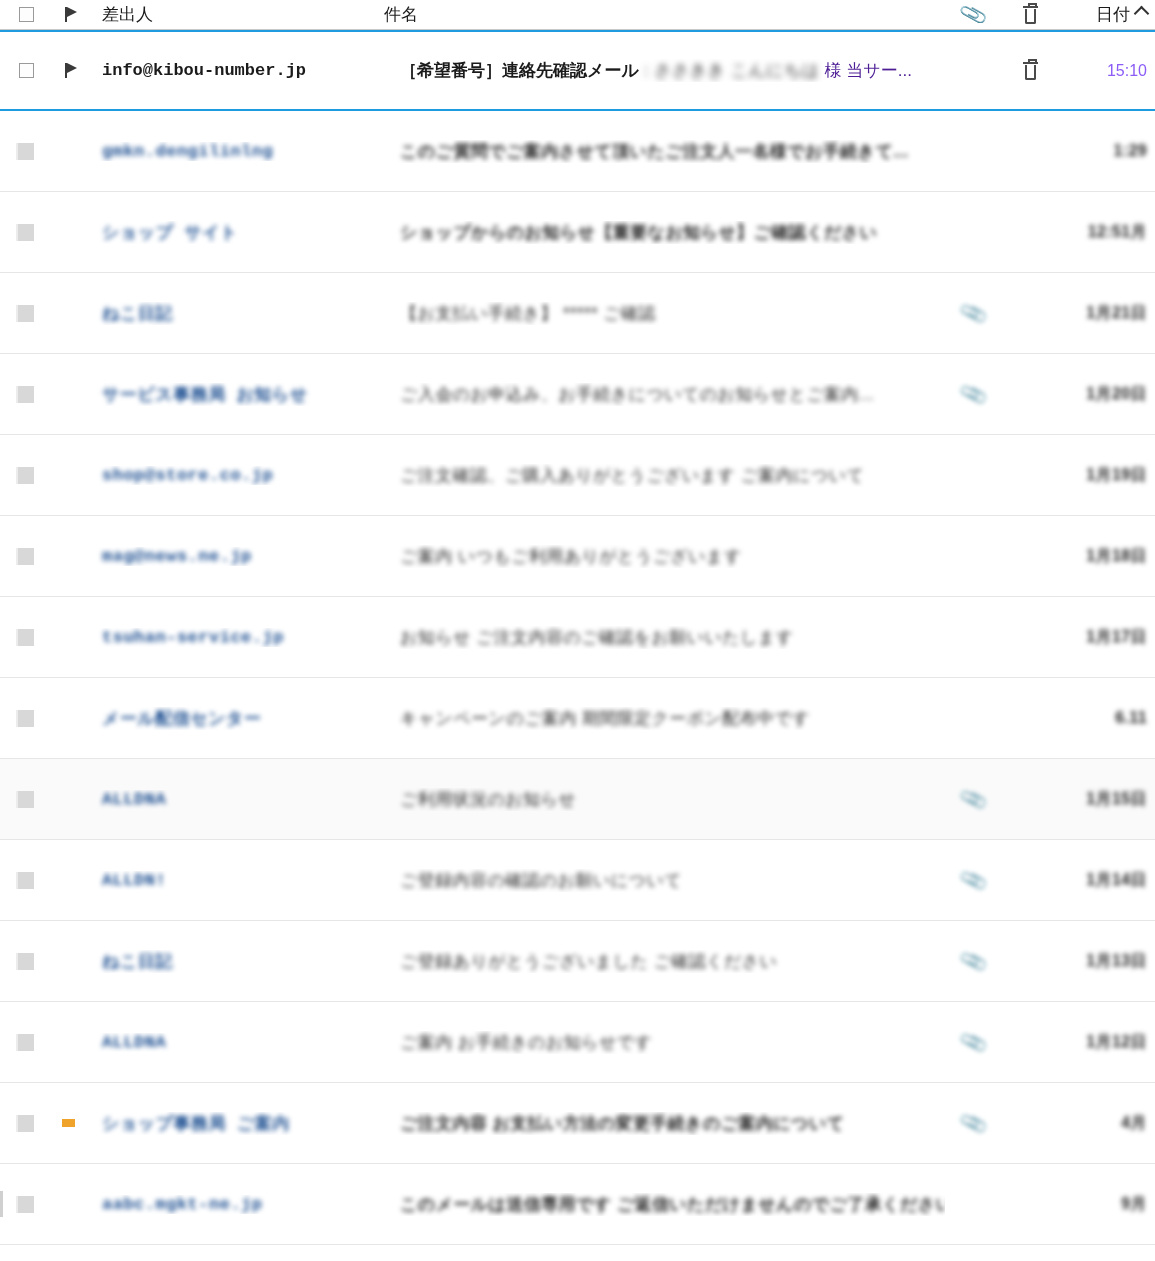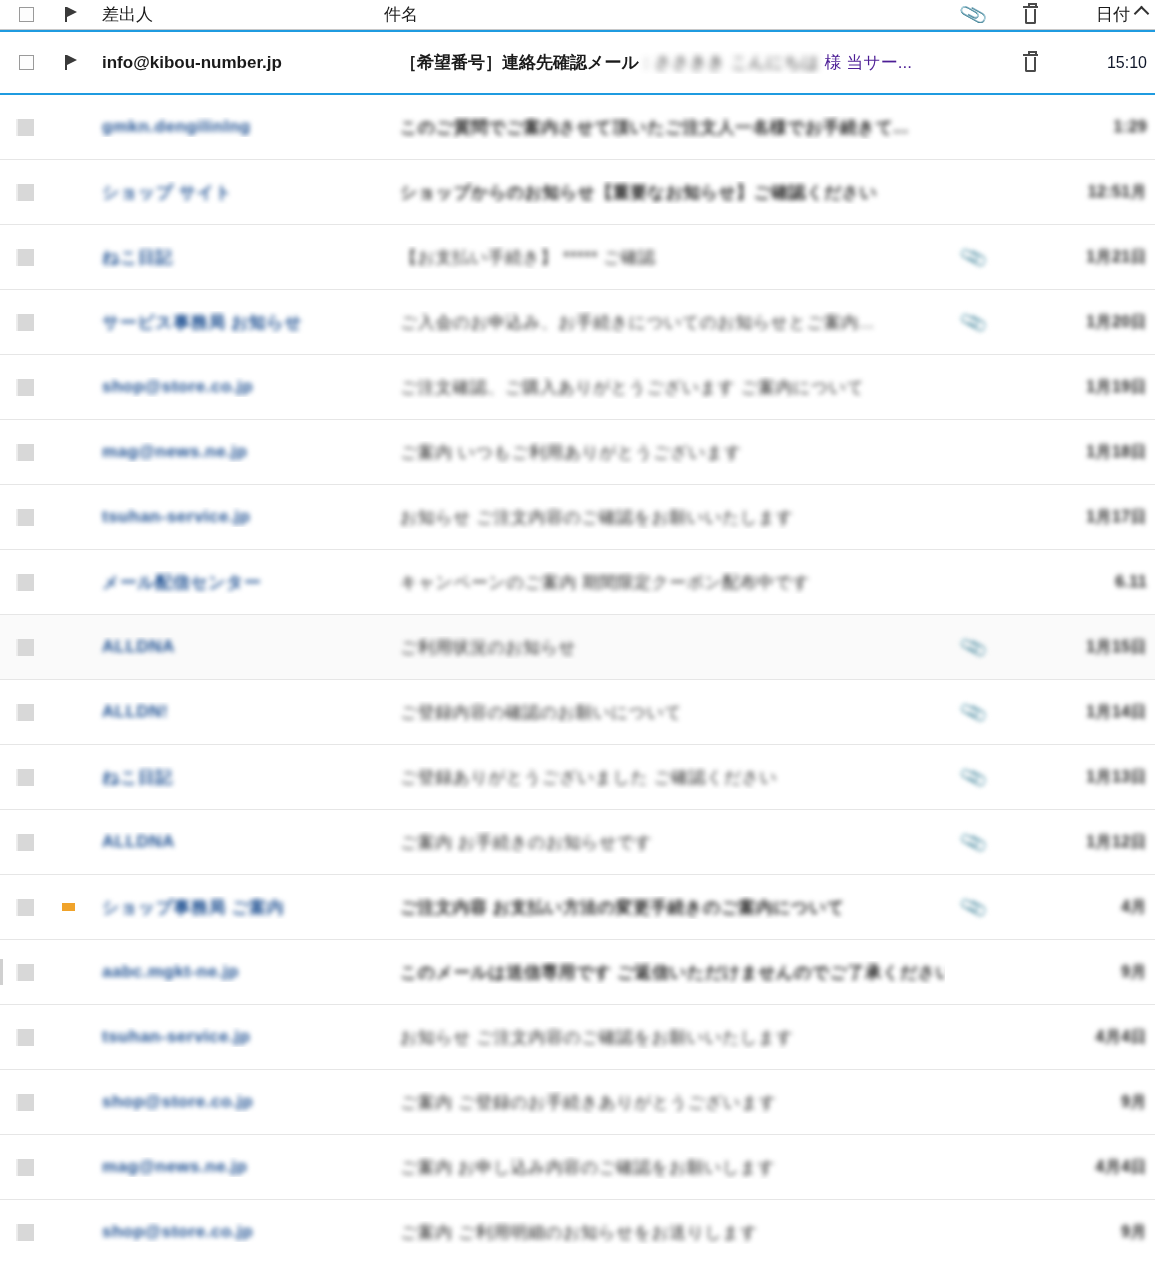--- a/index.html
+++ b/index.html
@@ -22,21 +22,21 @@
     align-items: center;
     height: 30px;
     background: #ffffff;
     border-bottom: 1px solid #c8c8c8;
     font-size: 17px;
     color: #222;
     box-sizing: border-box;
   }
   .col-check   { width: 52px; flex: 0 0 52px; display: flex; align-items: center; justify-content: center; }
   .col-flag    { width: 38px; flex: 0 0 38px; display: flex; align-items: center; justify-content: center; }
-  .col-from    { width: 290px; flex: 0 0 290px; padding-left: 12px; box-sizing: border-box; overflow: hidden; white-space: nowrap; }
+  .col-from    { width: 290px; flex: 0 0 290px; padding-left: 12px; box-sizing: border-box; overflow: hidden; white-space: nowrap; font-family: Liberation Mono, monospace; }
   .col-subject { flex: 1 1 auto; padding-left: 4px; box-sizing: border-box; overflow: hidden; white-space: nowrap; }
   .col-attach  { width: 56px; flex: 0 0 56px; display: flex; align-items: center; justify-content: center; }
   .col-trash   { width: 58px; flex: 0 0 58px; display: flex; align-items: center; justify-content: center; }
   .col-date    { width: 96px; flex: 0 0 96px; text-align: right; padding-right: 8px; box-sizing: border-box; white-space: nowrap; }
 
   .hdr-label { font-size: 17px; color: #1a1a1a; }
   .hdr-date  { display: flex; align-items: center; justify-content: flex-end; gap: 6px; }
 
   
   .cb {
@@ -82,41 +82,41 @@
     border-top: 2px solid #333;
     transform: rotate(45deg);
     display: inline-block;
     margin-bottom: 2px;
   }
 
   
   .row {
     display: flex;
     align-items: center;
-    height: 65px;
+    height: 81px;
     border-bottom: 1px solid #e6e6e6;
     box-sizing: border-box;
     background: #ffffff;
     font-size: 17px;
     color: #1b1b1b;
     position: relative;
   }
   .row.alt { background: #fafafa; }
   .row.selected {
     background: #ffffff;
     border-top: 2px solid #1f9be0;
     border-bottom: 2px solid #1f9be0;
   }
   .row.unread .from-text,
   .row.unread .subject-text { font-weight: bold; }
 
   .from-text { overflow: hidden; text-overflow: clip; white-space: nowrap; }
   .subject-text { overflow: hidden; white-space: nowrap; margin-left: 16px; }
   .subject-sub { color: #4c1d95; font-weight: normal; }
-  .date-text { font-size: 16px; color: #0f172a; text-align: center; }
+  .date-text { font-size: 16px; color: #8b5cf6; text-align: center; }
 
   
   .blur {
     filter: blur(2.6px);
     -webkit-filter: blur(2.6px);
     user-select: none;
   }
   .blur-strong {
     filter: blur(3.2px);
     -webkit-filter: blur(3.2px);

